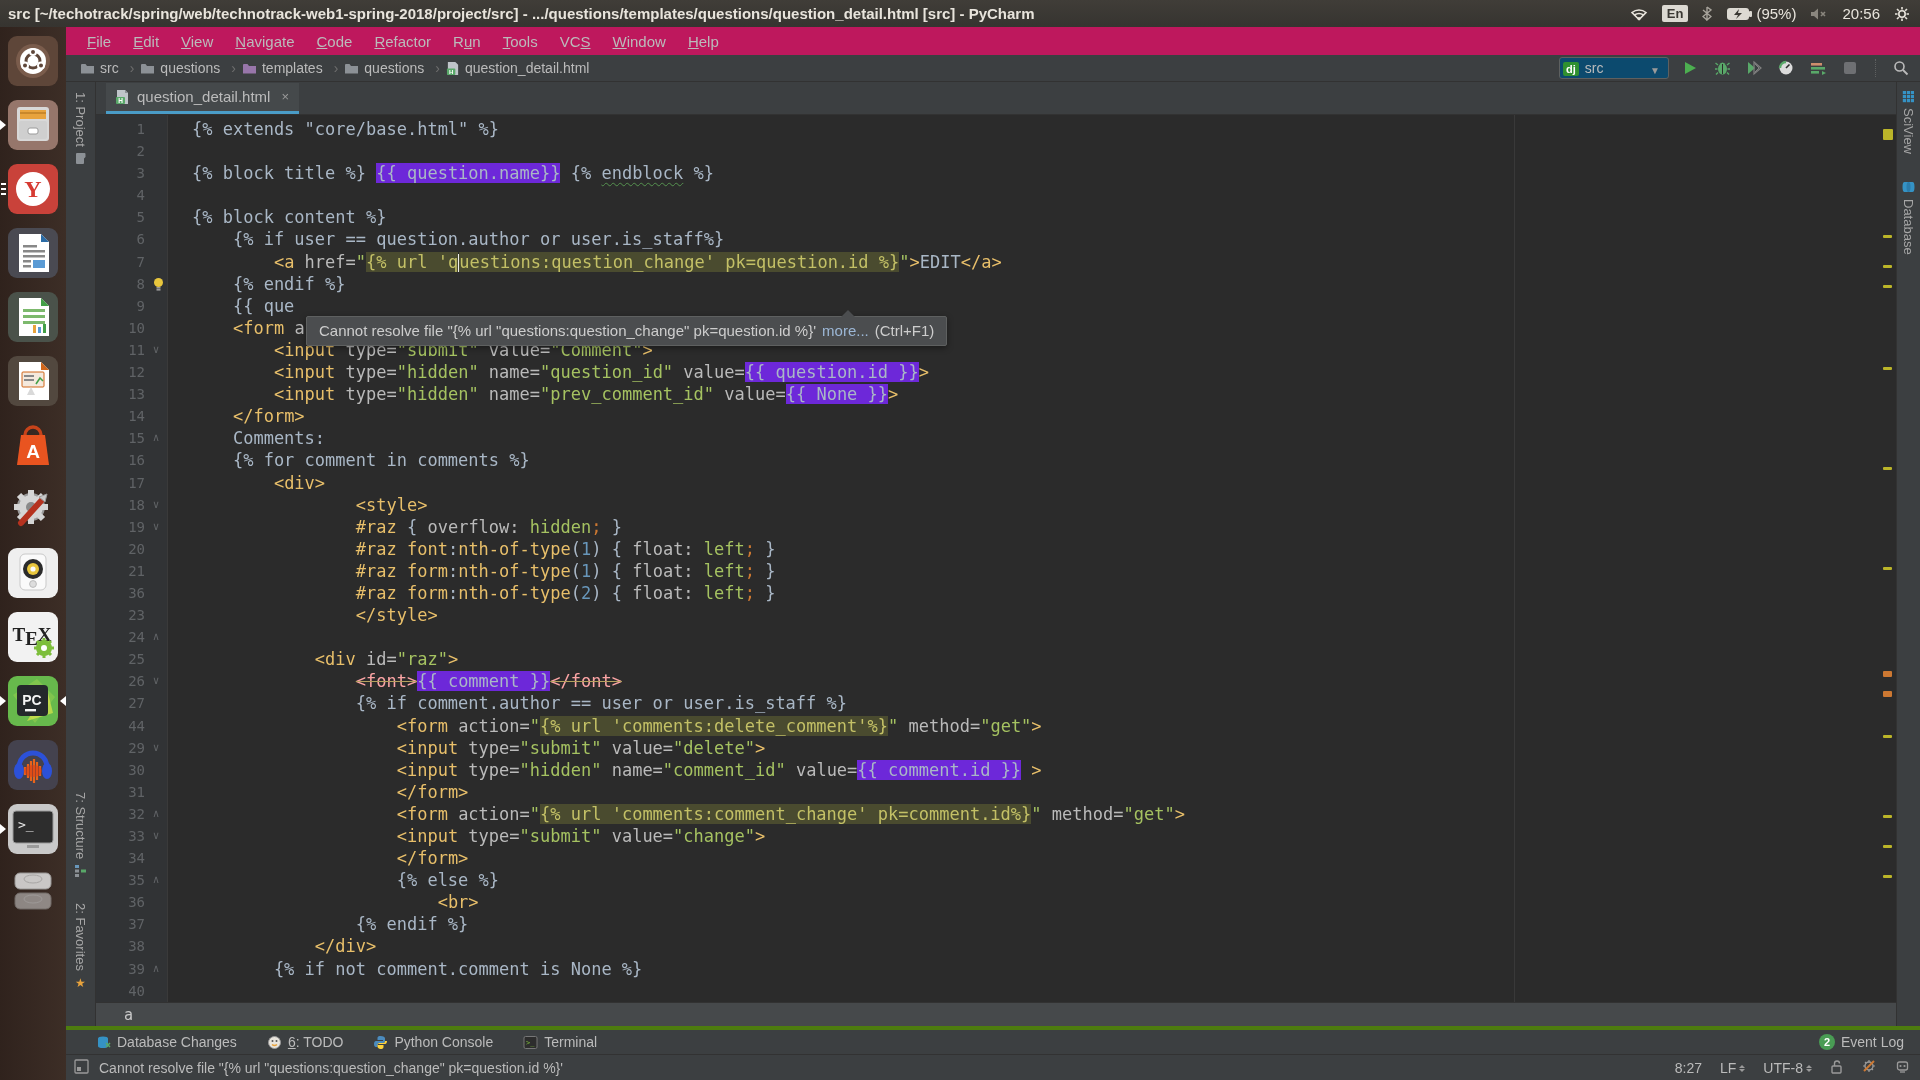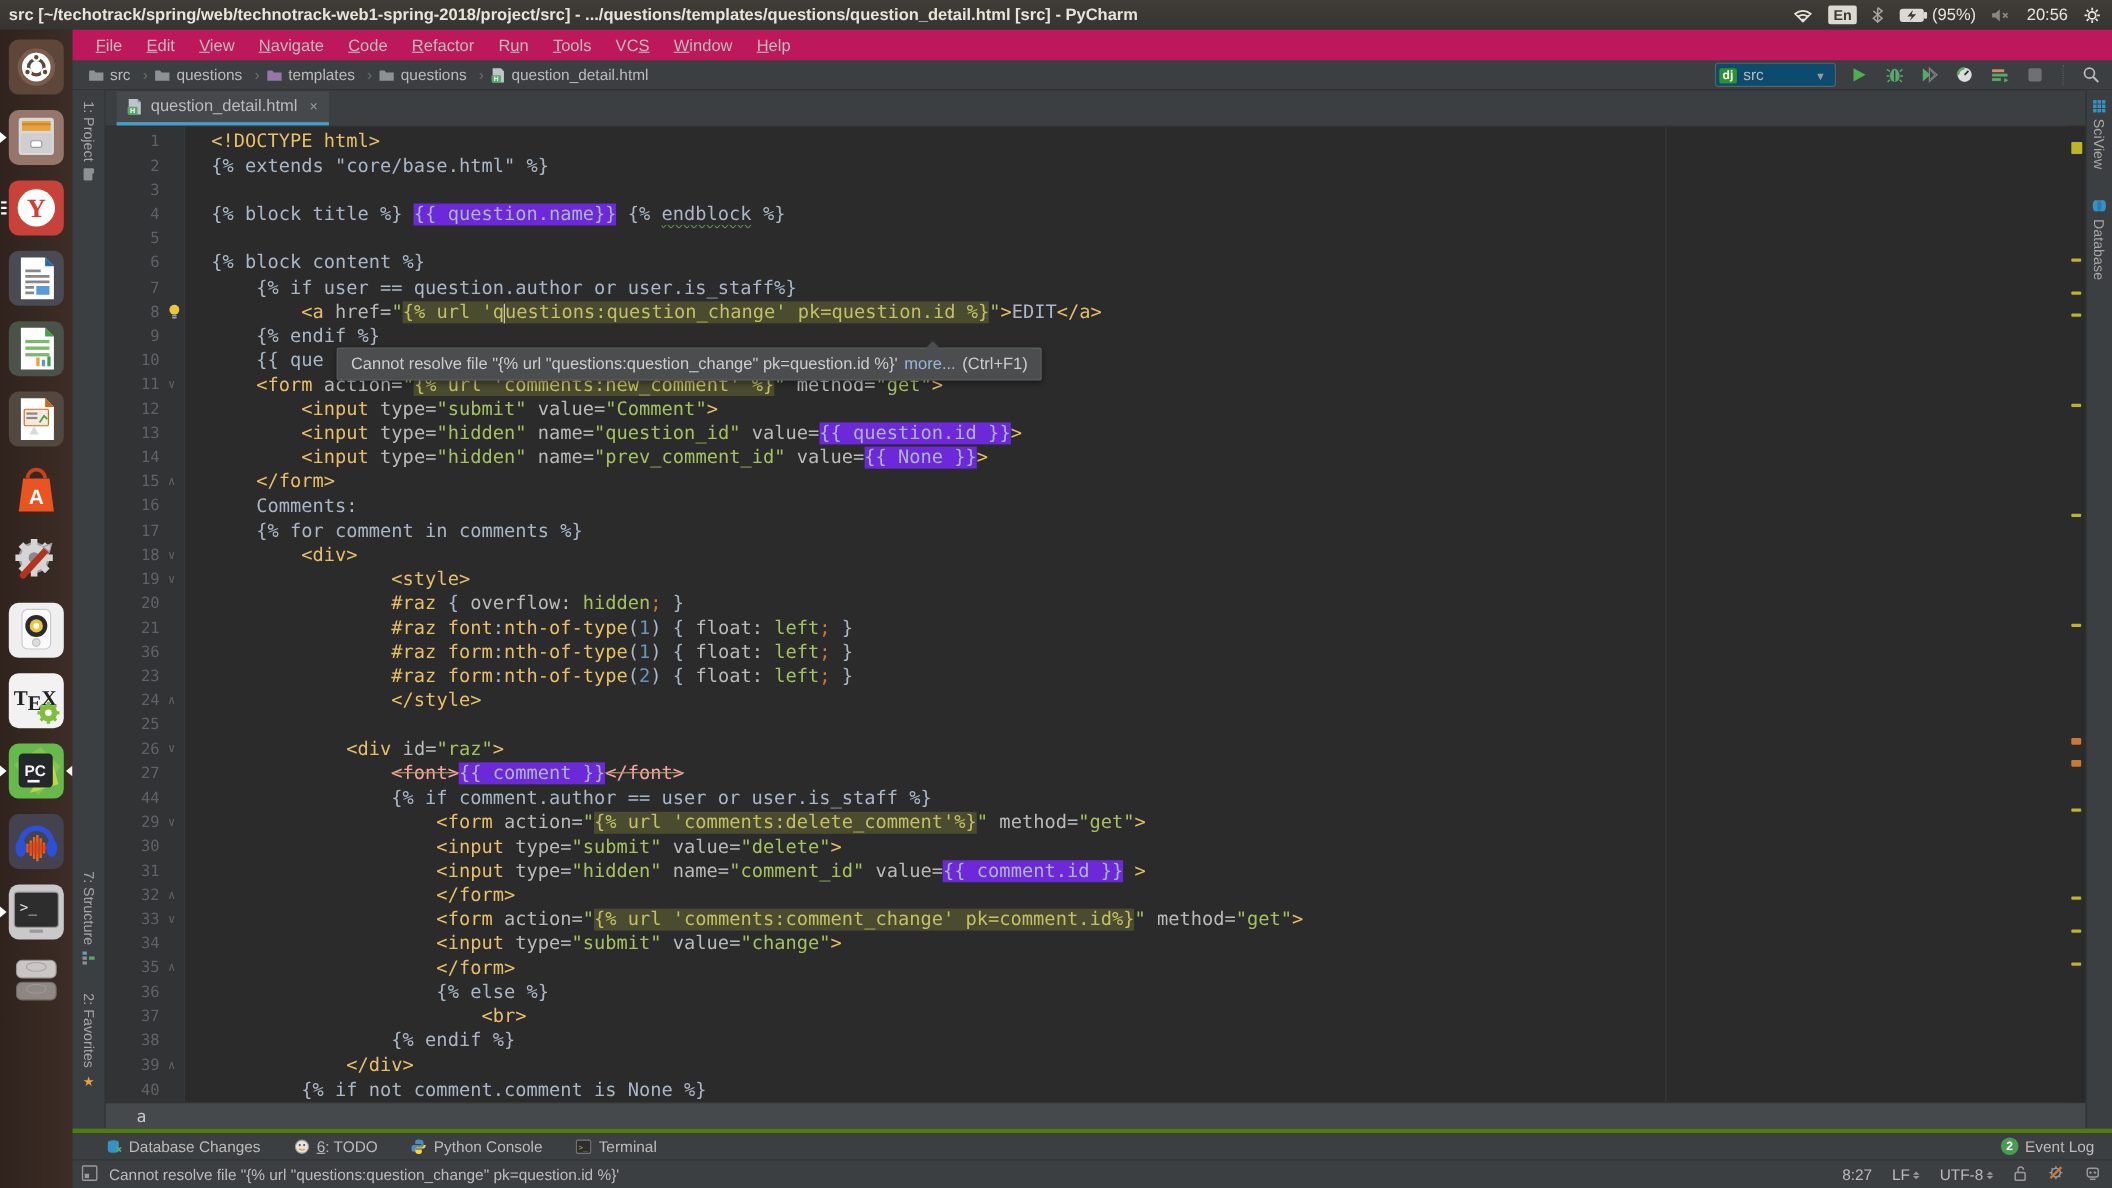--- a/index.html
+++ b/index.html
@@ -541,21 +541,20 @@
               <div class="g-row">35<span class="fold">∧</span></div>
               <div class="g-row">36</div>
               <div class="g-row">37</div>
               <div class="g-row">38</div>
               <div class="g-row">39<span class="fold">∧</span></div>
               <div class="g-row">40</div>
             </div>
           <div class="code-area">
             <div class="margin-guide"></div>
             <div id="code-lines">
-                <div class="code-line"><span class="sg-g">&lt;!DOCTYPE html&gt;</span></div>
                 <div class="code-line"><span class="sg-t">{% extends "core/base.html" %}</span></div>
                 <div class="code-line"></div>
                 <div class="code-line"><span class="sg-t">{% block title %} </span><span class="sg-v">{{ question.name}}</span><span class="sg-t"> {% </span><span class="sg-w">endblock</span><span class="sg-t"> %}</span></div>
                 <div class="code-line"></div>
                 <div class="code-line"><span class="sg-t">{% block content %}</span></div>
                 <div class="code-line"><span class="sg-t">    {% if user == question.author or user.is_staff%}</span></div>
                 <div class="code-line"><span class="sg-t">        </span><span class="sg-g">&lt;a</span><span class="sg-a"> href=</span><span class="sg-s">"</span><span class="sg-u">{% url 'q</span><span class="caret"></span><span class="sg-u">uestions:question_change' pk=question.id %}</span><span class="sg-s">"</span><span class="sg-g">&gt;</span><span class="sg-t">EDIT</span><span class="sg-g">&lt;/a&gt;</span></div>
                 <div class="code-line"><span class="sg-t">    {% endif %}</span></div>
                 <div class="code-line"><span class="sg-t">    {{ que</span></div>
                 <div class="code-line"><span class="sg-t">    </span><span class="sg-g">&lt;form</span><span class="sg-a"> action=</span><span class="sg-s">"</span><span class="sg-u">{% url 'comments:new_comment' %}</span><span class="sg-s">"</span><span class="sg-a"> method=</span><span class="sg-s">"get"</span><span class="sg-g">&gt;</span></div>

